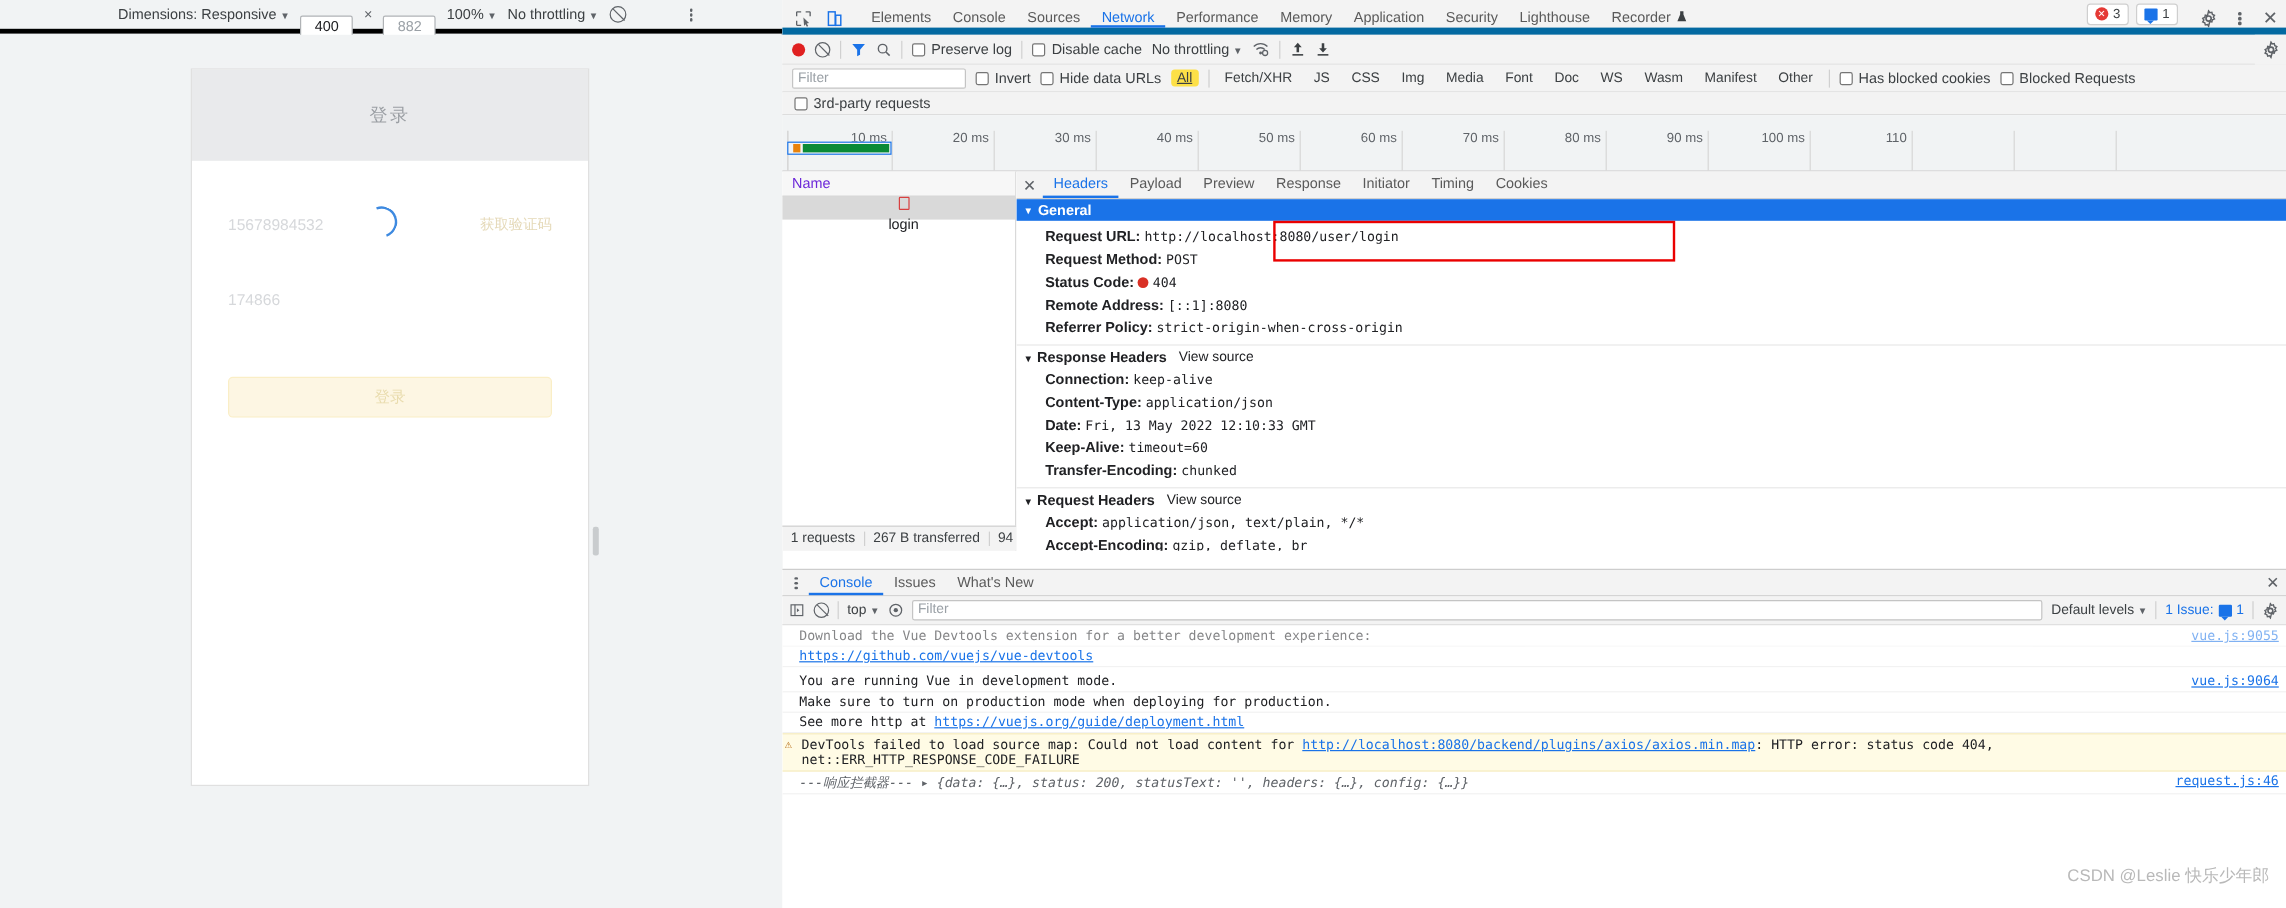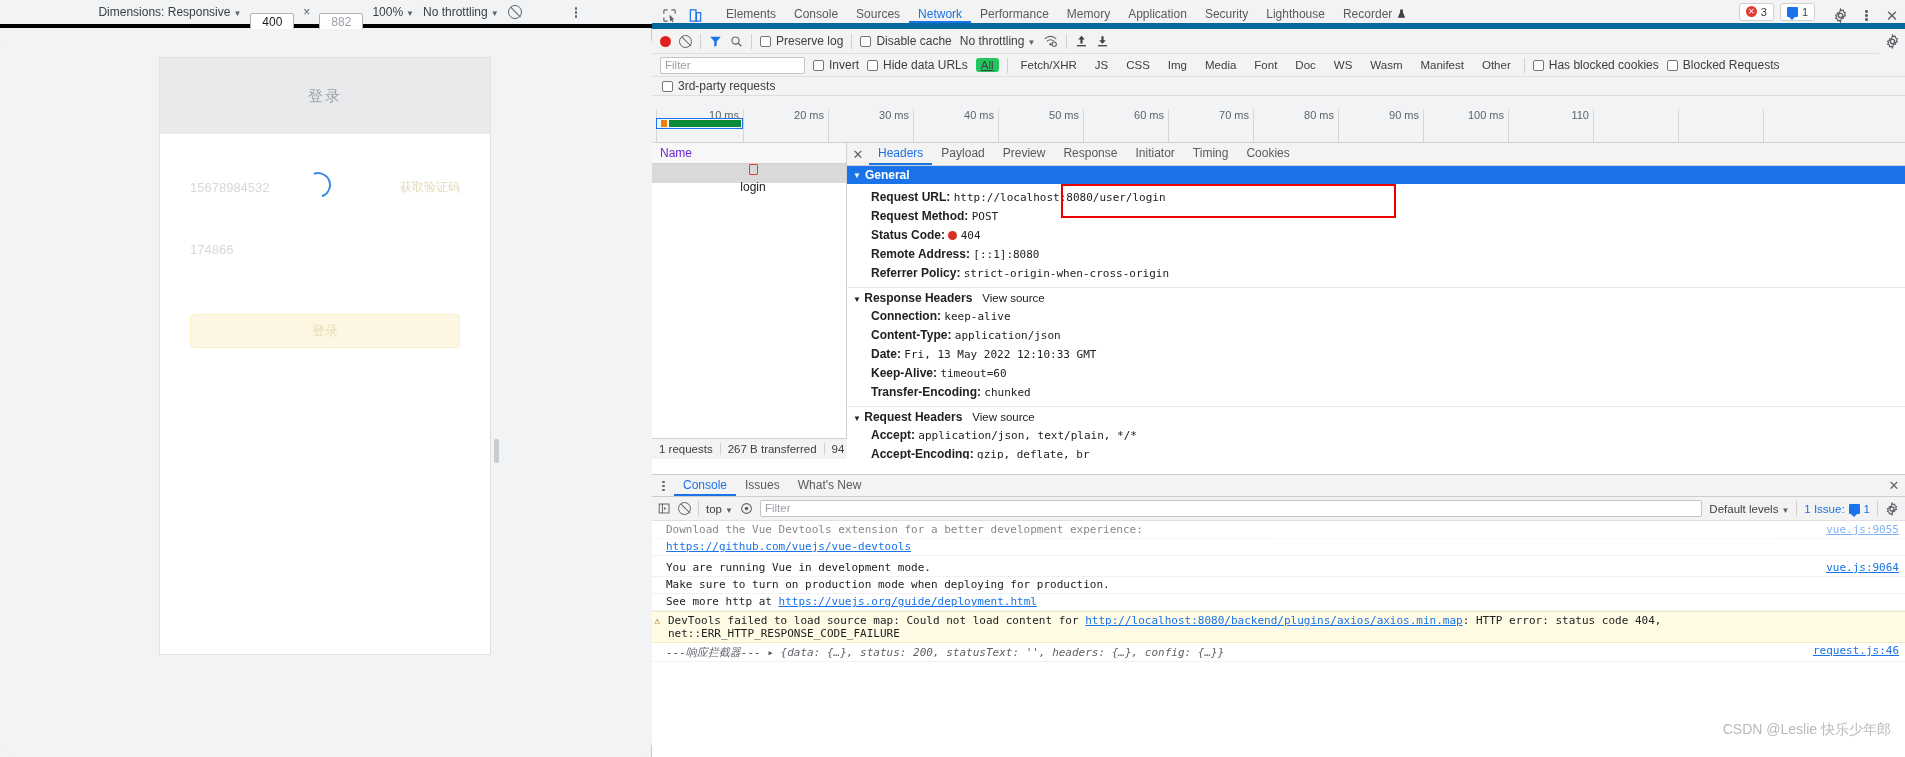--- a/index.html
+++ b/index.html
@@ -53,21 +53,20 @@
     position: absolute; left: 7px; width: 2.5px; height: 2.5px; border-radius: 50%;
     background: #5f6368;
   }
   .kebab-v i:nth-child(1) { top: 3px; }
   .kebab-v i:nth-child(2) { top: 7px; }
   .kebab-v i:nth-child(3) { top: 11px; }
 
   .device-stage {
     position: absolute; left: 0; top: 29px; width: 652px; height: 728px;
     background: #f1f3f4;
-    border-radius: 15px;
   }
   .device-screen {
     position: absolute; left: 160px; top: 29px; width: 330px; height: 596px;
     background: #fff;
     box-shadow: 0 0 0 1px #e0e0e0;
   }
   .login-header {
     height: 76px; background: #e9eaec;
     display: flex; align-items: center; justify-content: center;
   }
@@ -169,21 +168,21 @@
   }
   .filter-input {
     width: 145px; height: 17px; background: #fff; border: 1px solid #c4c4c4;
     border-radius: 2px; font-size: 11.5px; color: #9aa0a6; padding: 0 4px;
     line-height: 15px;
   }
   .type-chip {
     font-size: 11.5px; color: #3c4043; padding: 1px 5px; border-radius: 3px;
     white-space: nowrap;
   }
-  .type-chip.sel { background: #22c55e; text-decoration: underline; }
+  .type-chip.sel { background: #fde047; text-decoration: underline; }
   .thirdparty-bar {
     height: 19px; background: #f3f3f3; border-bottom: 1px solid #ddd;
     display: flex; align-items: center; gap: 5px; padding: 0 10px;
   }
 
   
   .overview {
     height: 47px; background: #f1f3f4; border-bottom: 1px solid #d0d0d0;
     position: relative; overflow: hidden;
   }

